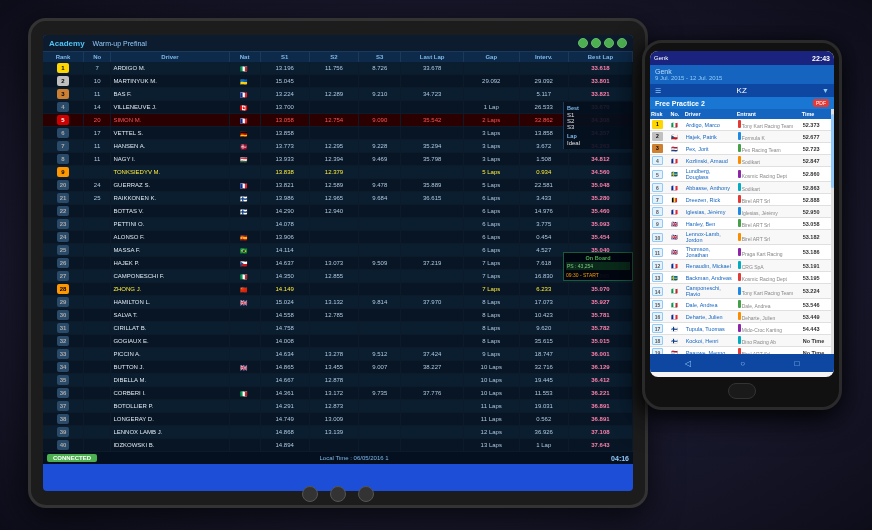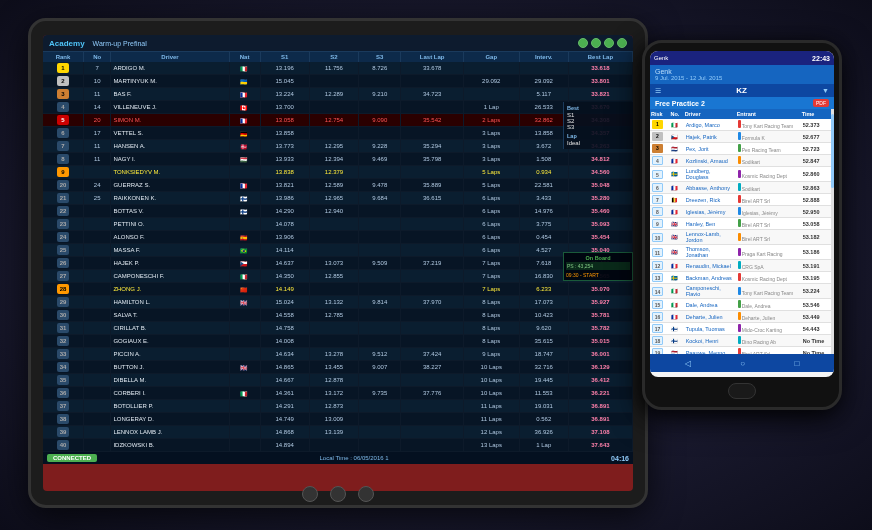--- a/index.html
+++ b/index.html
@@ -33,21 +33,21 @@
       border: 3px solid #333;
       box-shadow: 0 8px 32px rgba(0,0,0,0.7);
     }
 
     .tablet-screen {
       position: absolute;
       top: 14px;
       left: 12px;
       right: 12px;
       bottom: 14px;
-      background: #7f1d1d;
+      background: #1d4ed8;
       border-radius: 4px;
       overflow: hidden;
     }
 
     .tablet-nav-bar {
       position: absolute;
       bottom: 4px;
       left: 0; right: 0;
       height: 14px;
       display: flex;
@@ -366,21 +366,21 @@
       background: #0d47a1;
       padding: 2px 5px;
       display: flex;
       align-items: center;
       justify-content: space-between;
     }
 
     .phone-country {
       color: white;
       font-size: 8px;
-      font-weight: bold;
+      font-weight: normal;
       text-align: right;
     }
 
     .phone-session-bar {
       background: #1976d2;
       padding: 2px 5px;
       display: flex;
       align-items: center;
       justify-content: space-between;
     }

